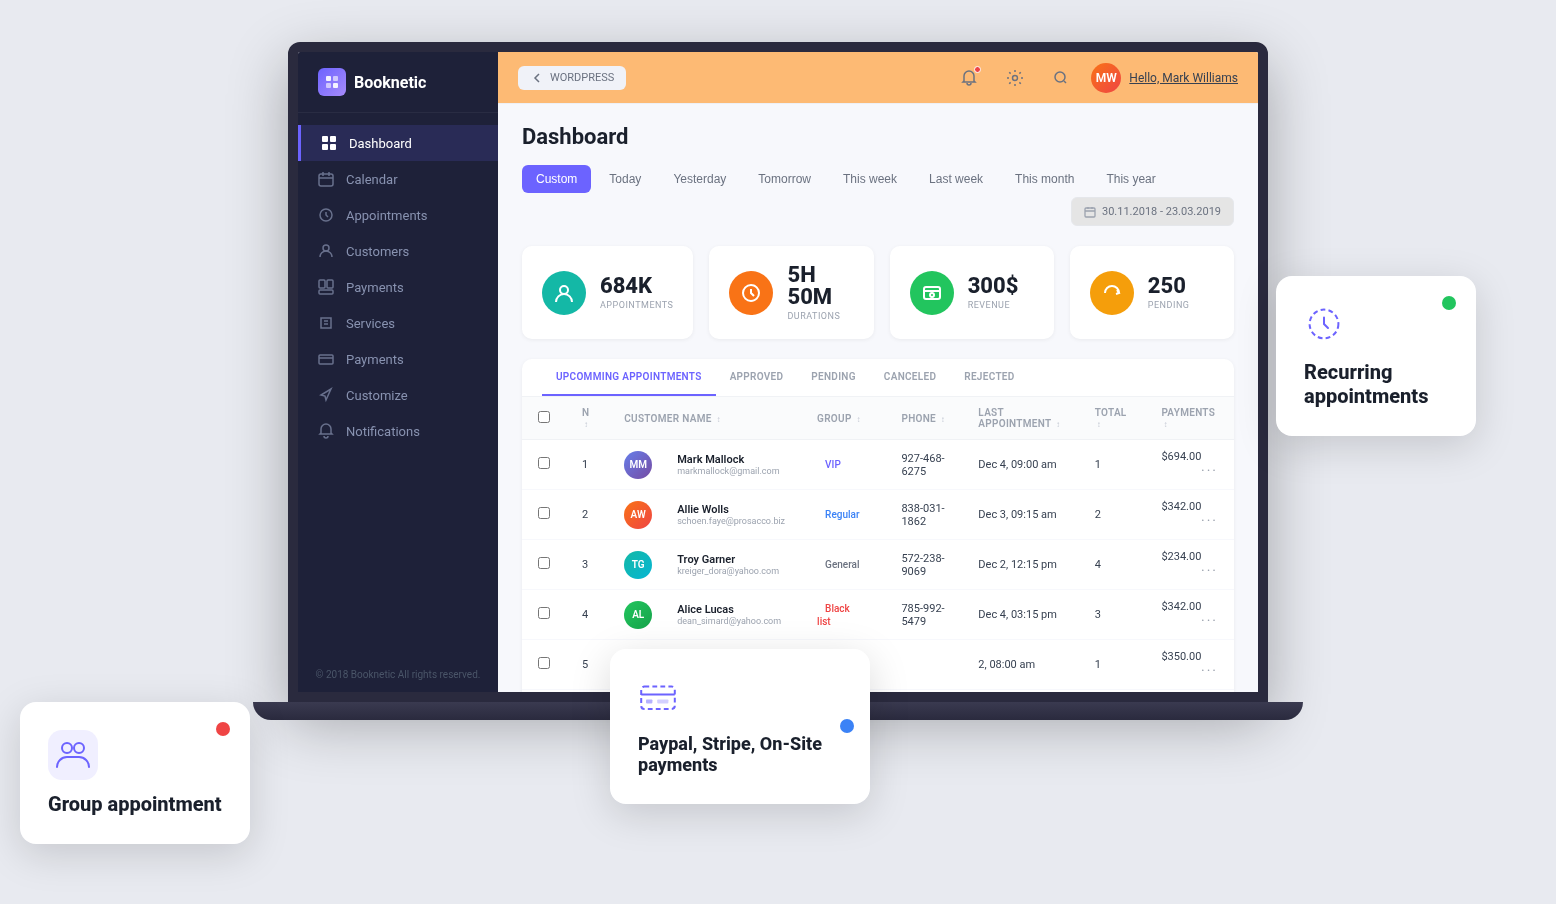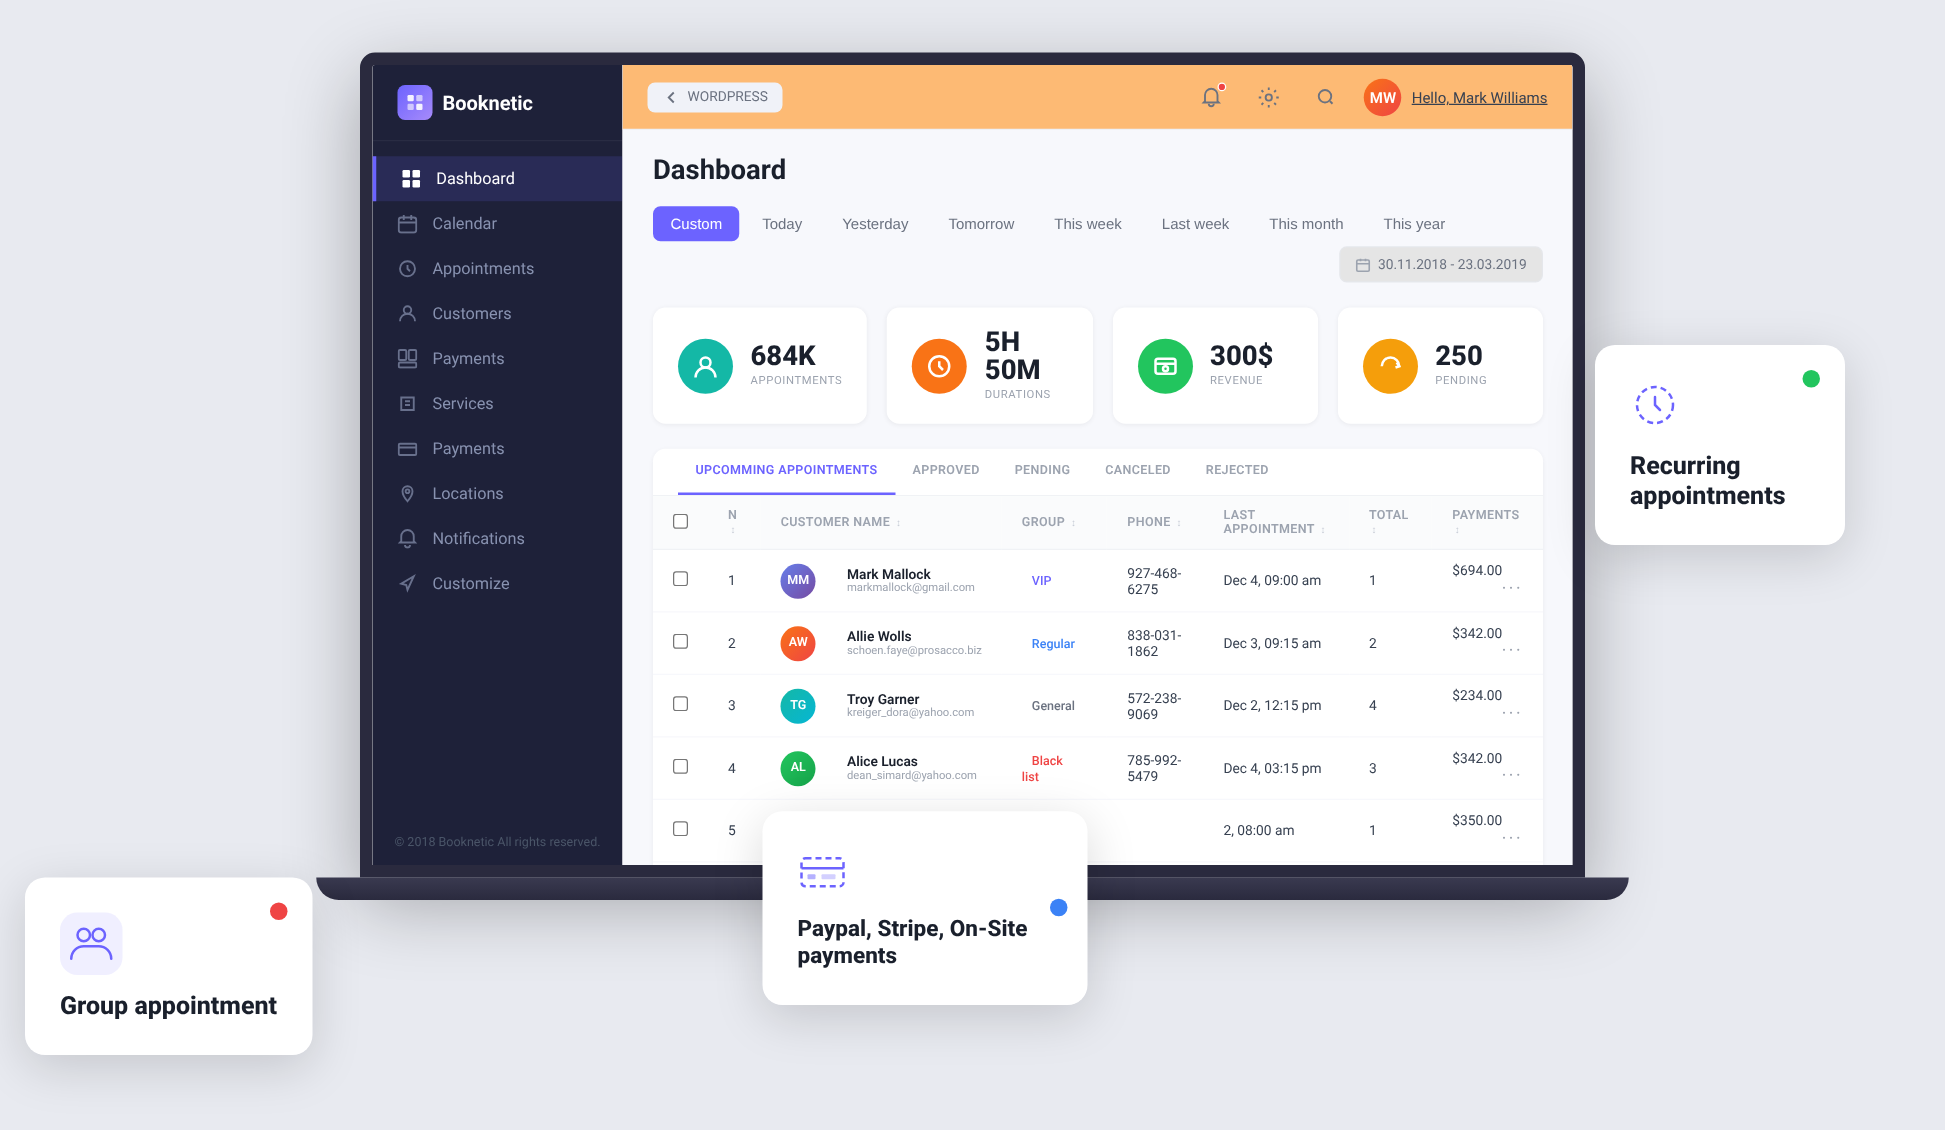--- a/index.html
+++ b/index.html
@@ -604,37 +604,30 @@
         </div>
         <div class="nav-item">
           <svg class="nav-icon" viewBox="0 0 16 16" fill="none" stroke="currentColor" stroke-width="1.5" opacity="0.6">
               <rect x="1" y="4" width="14" height="9" rx="1"></rect>
               <path d="M1 7h14"></path>
             </svg>
           <span>Payments</span>
         </div>
         <div class="nav-item">
           <svg class="nav-icon" viewBox="0 0 16 16" fill="none" stroke="currentColor" stroke-width="1.5" opacity="0.6">
-              <path d="M8 2C5.791 2 4 3.791 4 6c0 3.5 4 8 4 8s4-4.5 4-8c0-2.209-1.791-4-4-4z"></path>
-              <circle cx="8" cy="6" r="1.5"></circle>
+              <path d="M13 2L3 8l4 1 1 4 5-11z"></path>
             </svg>
-          <span>Locations</span>
+          <span>Customize</span>
         </div>
         <div class="nav-item">
           <svg class="nav-icon" viewBox="0 0 16 16" fill="none" stroke="currentColor" stroke-width="1.5" opacity="0.6">
               <path d="M8 1a5 5 0 015 5v4l1 1H2l1-1V6a5 5 0 015-5z"></path>
               <path d="M6 13a2 2 0 004 0"></path>
             </svg>
           <span>Notifications</span>
-        </div>
-        <div class="nav-item">
-          <svg class="nav-icon" viewBox="0 0 16 16" fill="none" stroke="currentColor" stroke-width="1.5" opacity="0.6">
-              <path d="M13 2L3 8l4 1 1 4 5-11z"></path>
-            </svg>
-          <span>Customize</span>
         </div>
       </nav>
 
       <div class="sidebar-footer">© 2018 Booknetic
 All rights reserved.</div>
     </div>
 
     <div class="main-content">
 
       <div class="topbar">

